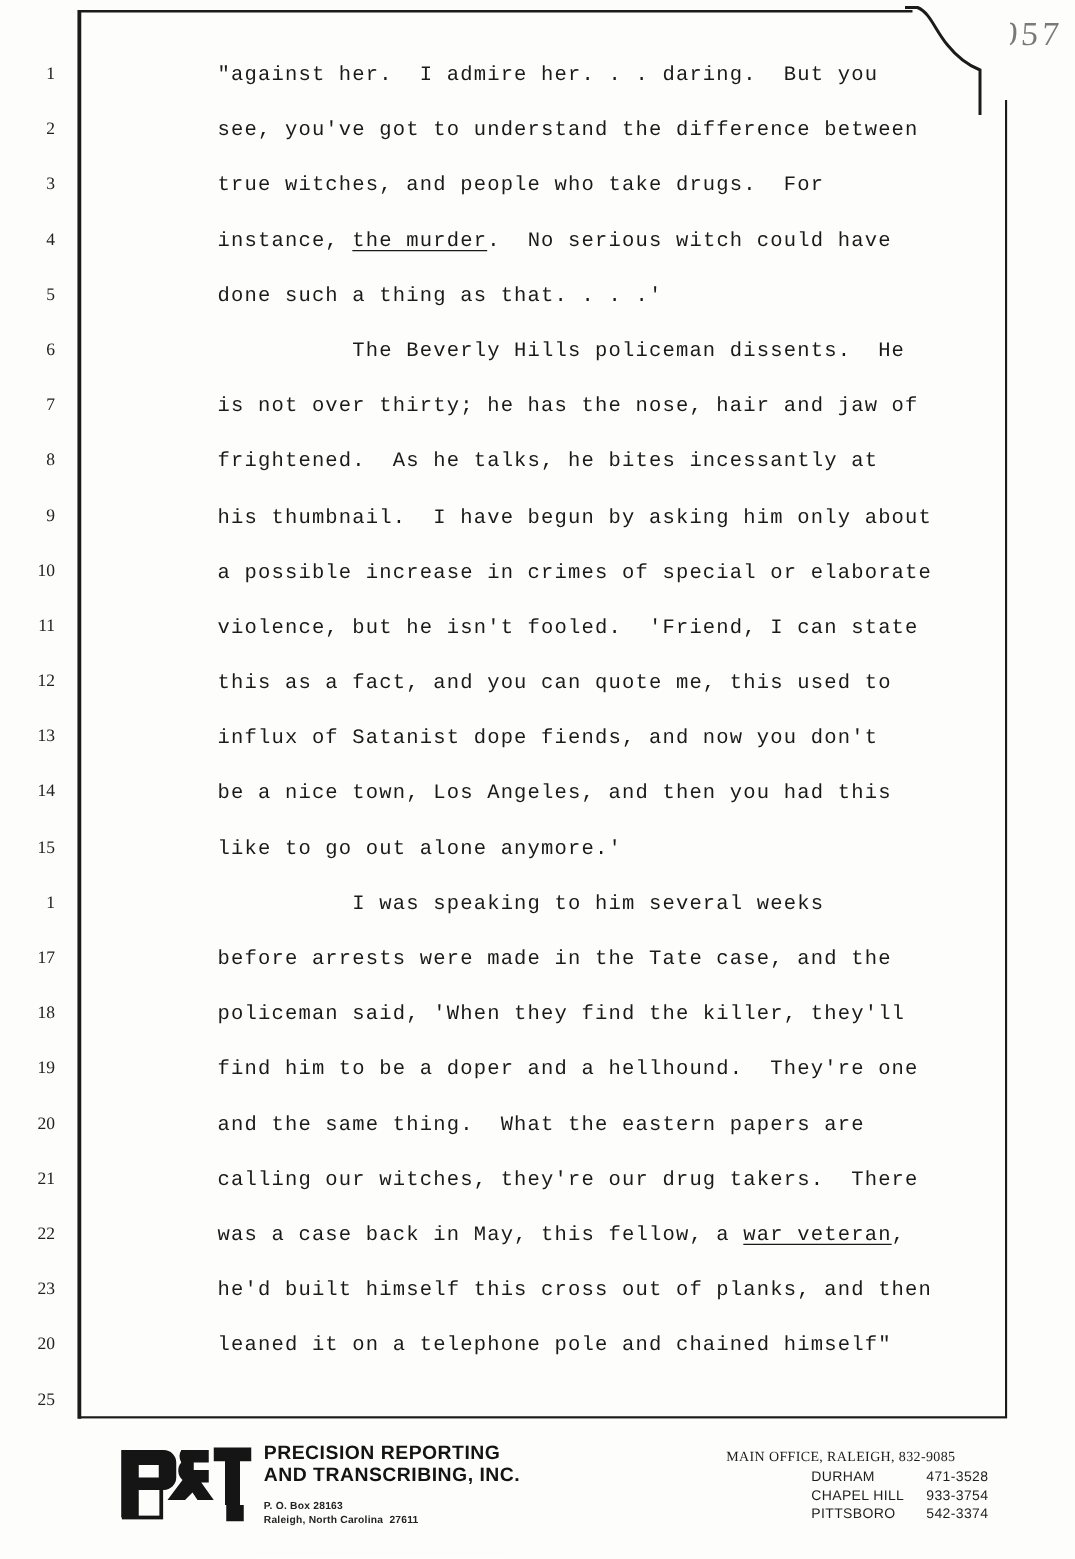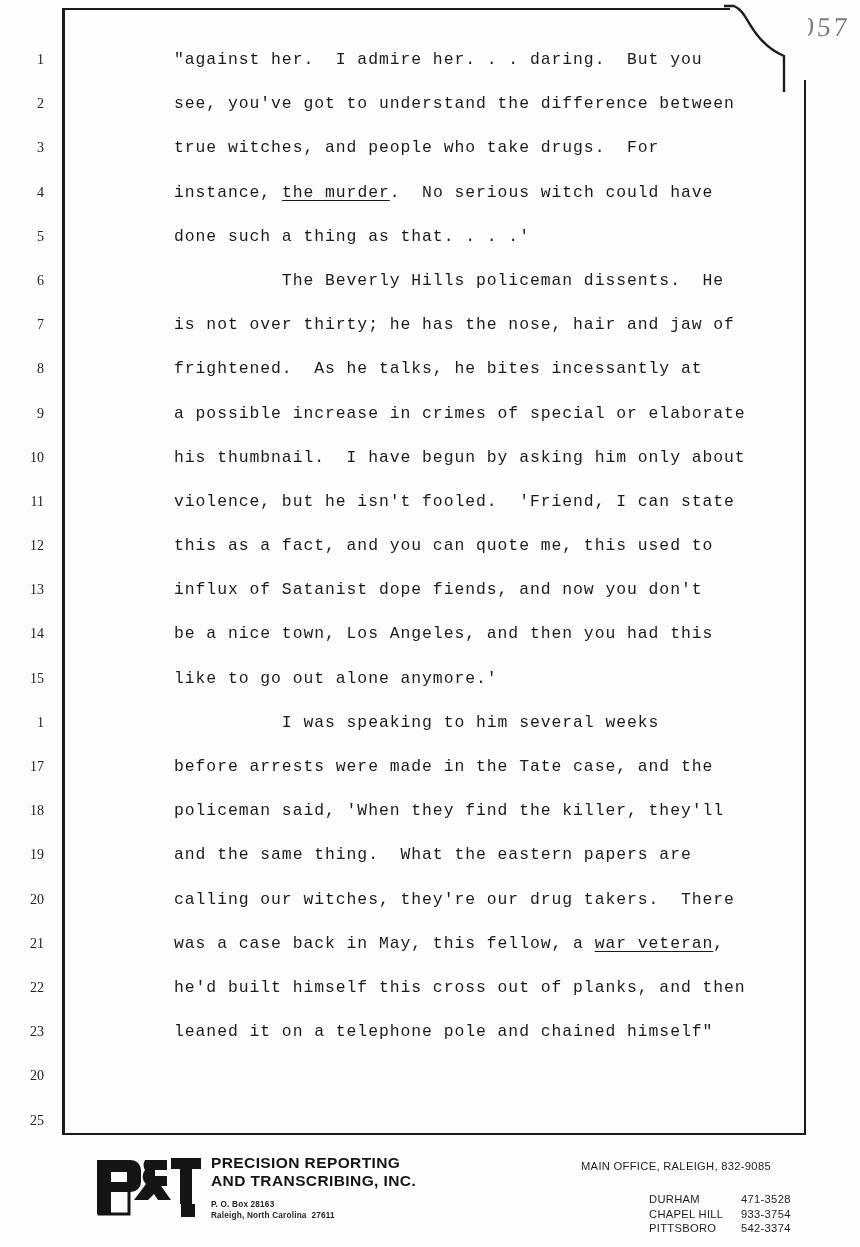--- a/index.html
+++ b/index.html
@@ -164,21 +164,22 @@
     position: absolute;
     left: 566px;
     top: 12px;
     font-family: "Liberation Sans", sans-serif;
     font-size: 11.2px;
     letter-spacing: 0.3px;
     color: #1d1d1d;
   }
   #contacts .main-office {
     white-space: pre;
-    margin-bottom: 20px;
+    margin-bottom: 3px;
+    font-family: Liberation Serif, serif;
   }
   .branch {
     display: flex;
     white-space: pre;
     margin-left: 32px;
     line-height: 14.5px;
     padding-left: 36px;
   }
   .branch .city { width: 92px; }
   .branch .num  { }
@@ -227,30 +228,31 @@
 
   <div id="transcript">
       <div class="tline"><span>"against her.  I admire her. . . daring.  But you</span></div>
       <div class="tline"><span>see, you've got to understand the difference between</span></div>
       <div class="tline"><span>true witches, and people who take drugs.  For</span></div>
       <div class="tline"><span>instance, </span><u>the murder</u><span>.  No serious witch could have</span></div>
       <div class="tline"><span>done such a thing as that. . . .'</span></div>
       <div class="tline"><span>          The Beverly Hills policeman dissents.  He</span></div>
       <div class="tline"><span>is not over thirty; he has the nose, hair and jaw of</span></div>
       <div class="tline"><span>frightened.  As he talks, he bites incessantly at</span></div>
+      <div class="tline"><span>his thumbnail.  I have begun by asking him only about</span></div>
       <div class="tline"><span>a possible increase in crimes of special or elaborate</span></div>
-      <div class="tline"><span>his thumbnail.  I have begun by asking him only about</span></div>
       <div class="tline"><span>violence, but he isn't fooled.  'Friend, I can state</span></div>
       <div class="tline"><span>this as a fact, and you can quote me, this used to</span></div>
       <div class="tline"><span>influx of Satanist dope fiends, and now you don't</span></div>
       <div class="tline"><span>be a nice town, Los Angeles, and then you had this</span></div>
       <div class="tline"><span>like to go out alone anymore.'</span></div>
       <div class="tline"><span>          I was speaking to him several weeks</span></div>
       <div class="tline"><span>before arrests were made in the Tate case, and the</span></div>
       <div class="tline"><span>policeman said, 'When they find the killer, they'll</span></div>
+      <div class="tline"><span>find him to be a doper and a hellhound.  They're one</span></div>
       <div class="tline"><span>and the same thing.  What the eastern papers are</span></div>
       <div class="tline"><span>calling our witches, they're our drug takers.  There</span></div>
       <div class="tline"><span>was a case back in May, this fellow, a </span><u>war veteran</u><span>,</span></div>
       <div class="tline"><span>he'd built himself this cross out of planks, and then</span></div>
       <div class="tline"><span>leaned it on a telephone pole and chained himself"</span></div>
     </div>
 
   <div id="footer">
 
     <svg id="logo" viewBox="0 0 112 72">

